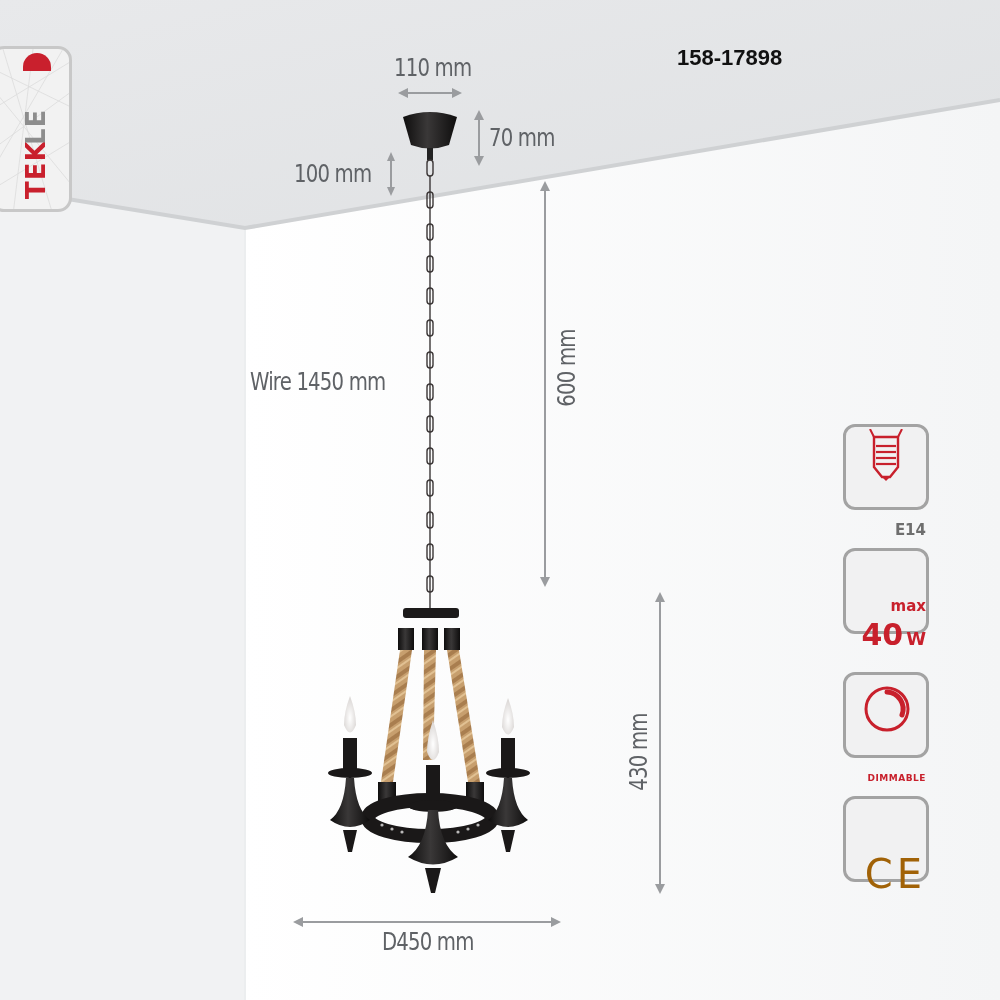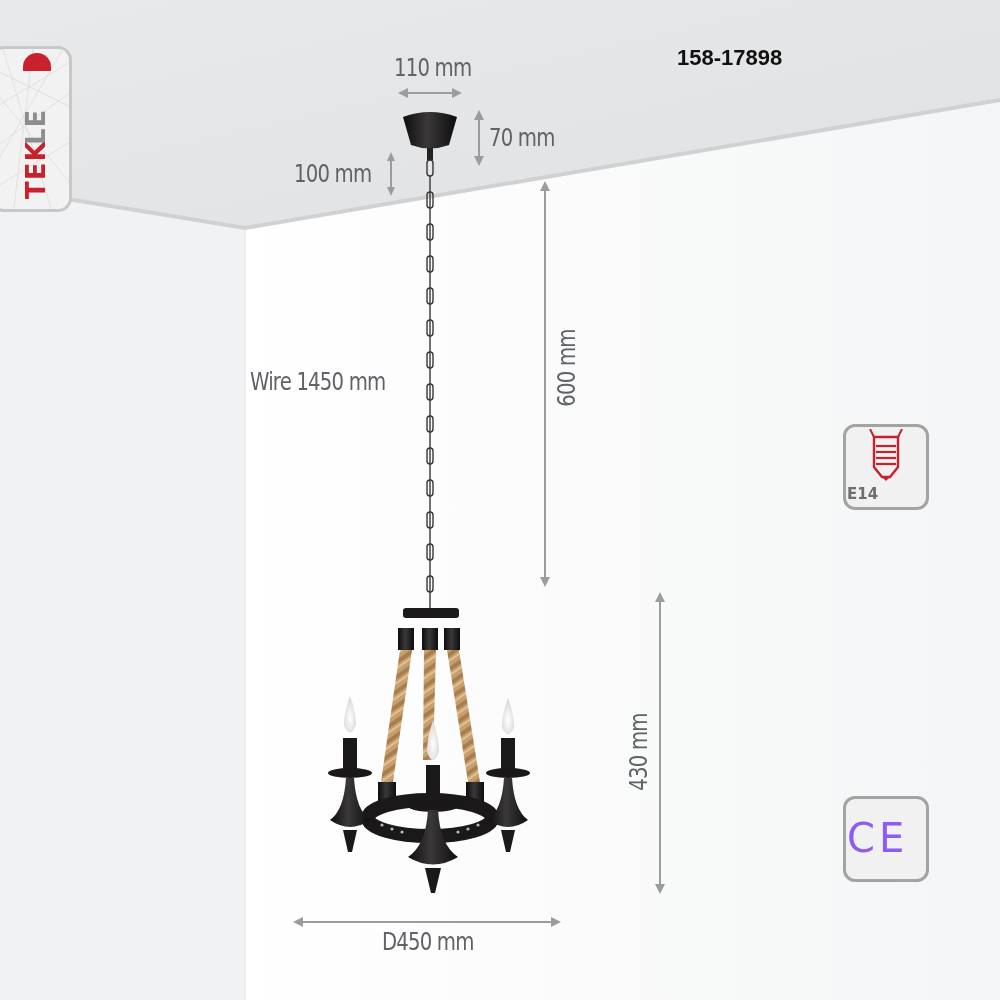--- a/index.html
+++ b/index.html
@@ -3,21 +3,21 @@
 <meta charset="utf-8">
 <style>
   html, body { margin:0; padding:0; }
   body { width:1000px; height:1000px; position:relative; overflow:hidden; background:#f7f8f9; font-family:"Liberation Sans", sans-serif; }
   .scene { position:absolute; left:0; top:0; width:1000px; height:1000px; }
   .abs { position:absolute; }
   .dim { color:#5f6266; font-family:"DejaVu Sans", sans-serif; font-size:24px; letter-spacing:-1px; transform:scaleX(0.82); transform-origin:left center; white-space:nowrap; }
   .dim-v { color:#5f6266; font-family:"DejaVu Sans", sans-serif; font-size:24px; letter-spacing:-1px; white-space:nowrap; transform:rotate(-90deg) scaleX(0.82); transform-origin:center center; }
   .sku { color:#111; font-family:"Liberation Sans", sans-serif; font-weight:bold; font-size:22px;text-align:center; }
   .badge { position:absolute; left:843px; width:86px; height:86px; border:3px solid #a3a3a3; border-radius:12px; background:#f1f1f2; box-sizing:border-box; }
-  .badge-label { position:absolute; left:1px; right:0; text-align:left; font-family:"DejaVu Sans", sans-serif; font-weight:bold; }
+  .badge-label { position:absolute; left:8px; right:0; text-align:right; font-family:"DejaVu Sans", sans-serif; font-weight:bold;margin-top:36px; }
   .logo-box { position:absolute; left:-10px; top:46px; width:82px; height:166px; border:3px solid #c8c8c8; border-radius:14px; background:#f2f2f2; box-sizing:border-box; overflow:hidden; }
 </style>
 </head>
 <body>
 
 <div class="scene">
 
   <svg class="abs" style="left:0;top:0" width="1000" height="1000">
     <defs>
       <linearGradient id="ceil" x1="0" y1="0" x2="1" y2="1">
@@ -183,18 +183,31 @@
         <line x1="10" y1="17" x2="30" y2="17"></line>
           <line x1="10" y1="23" x2="30" y2="23"></line>
         <line x1="10" y1="29" x2="30" y2="29"></line>
           <line x1="10" y1="35" x2="30" y2="35"></line>
       </g>
       <path d="M16,48 L20,52 L24,48 Z" fill="#c8202c"></path>
     </svg>
     <div class="badge-label" style="top:58px;font-size:15px;color:#6e6e6e">E14</div>
   </div>
 
-
+  <div class="badge" style="top:548px">
+    <div class="badge-label" style="top:10px;font-size:15px;color:#c8202c">max</div>
+    <div class="badge-label" style="top:30px;color:#c8202c">
+      <span style="font-size:30px;font-family:'DejaVu Sans',sans-serif;font-weight:bold">40</span><span style="font-size:18px;font-family:'DejaVu Sans',sans-serif;font-weight:bold;margin-left:3px">W</span>
+    </div>
+  </div>
+
+  <div class="badge" style="top:672px">
+    <svg class="abs" style="left:15px;top:8px" width="52" height="52" viewBox="0 0 52 52">
+      <circle cx="26" cy="26" r="21" fill="none" stroke="#c8202c" stroke-width="3"></circle>
+      <path d="M26,9 A17,17 0 0 1 41,32" fill="none" stroke="#c8202c" stroke-width="5" stroke-linecap="round"></path>
+    </svg>
+    <div class="badge-label" style="top:62px;font-size:9px;color:#c8202c;letter-spacing:0.5px">DIMMABLE</div>
+  </div>
 
   <div class="badge" style="top:796px">
-    <div class="badge-label" style="top:16px;font-size:40px;color:#8b5cf6;font-weight:normal;letter-spacing:4px">CE</div>
+    <div class="badge-label" style="top:16px;font-size:40px;color:#a16207;font-weight:normal;letter-spacing:4px">CE</div>
   </div>
 </div>
 
 </body></html>

